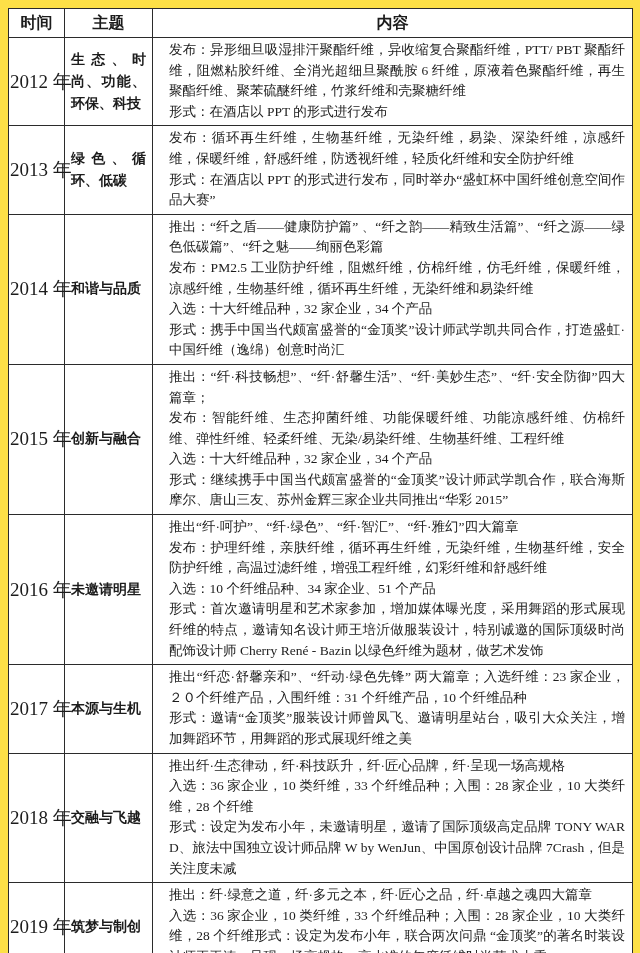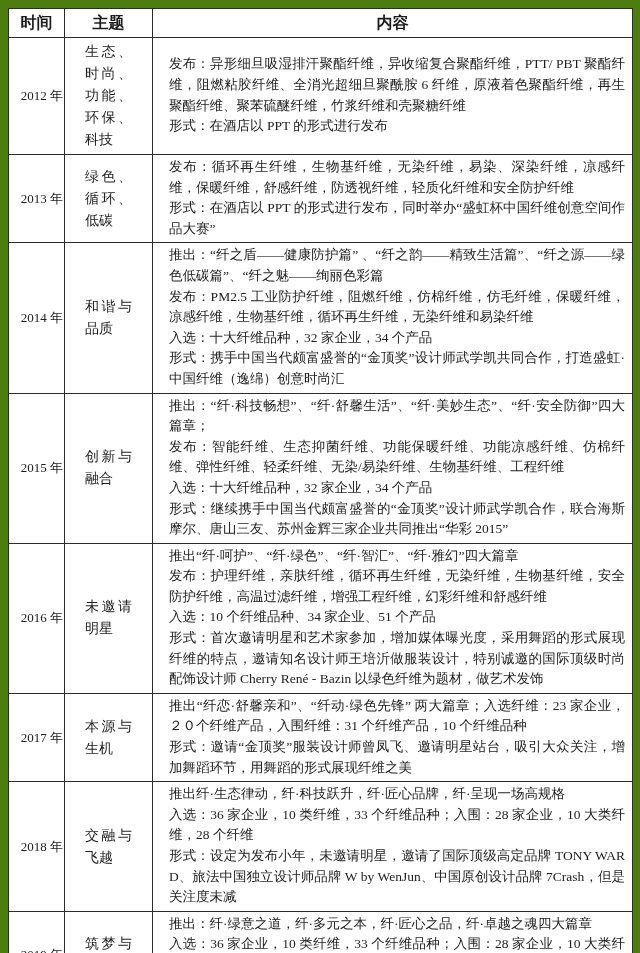--- a/index.html
+++ b/index.html
@@ -7,21 +7,21 @@
     padding: 0;
     background: #f0f0f0;
     font-family: "Liberation Serif", "DejaVu Serif", serif;
     color: #1c1c1c;
   }
   .page {
     width: 640px;
     height: 953px;
     box-sizing: border-box;
     padding: 8px 8px;
-    background: #4d7c0f;
+    background: #fde047;
   }
   table.timeline {
     border-collapse: collapse;
     width: 624px;
     background: #ffffff;
     table-layout: fixed;
   }
   table.timeline th,
   table.timeline td {
     border: 1.8px solid #2b2b2b;
@@ -33,29 +33,30 @@
   col.c-content { width: 480px; }
   th {
     font-size: 16px;
     font-weight: bold;
     text-align: center;
     padding: 4px 2px;
     line-height: 20px;
   }
   td.year-cell {
     text-align: right;
-    font-size: 13px;
+    font-size: 19px;
     padding: 2px 1px;
     white-space: nowrap;
   }
   td.theme-cell {
     font-size: 14px;
-    padding: 3px 20px;
+    padding: 3px 6px;
     text-align: justify;
     line-height: 22px;
+    font-weight: bold;
   }
   td.content-cell {
     font-size: 13.5px;
     padding: 2px 7px 3px 16px;
     vertical-align: middle;
   }
   td.content-cell p {
     margin: 0;
     line-height: 20.6px;
     text-align: justify;

